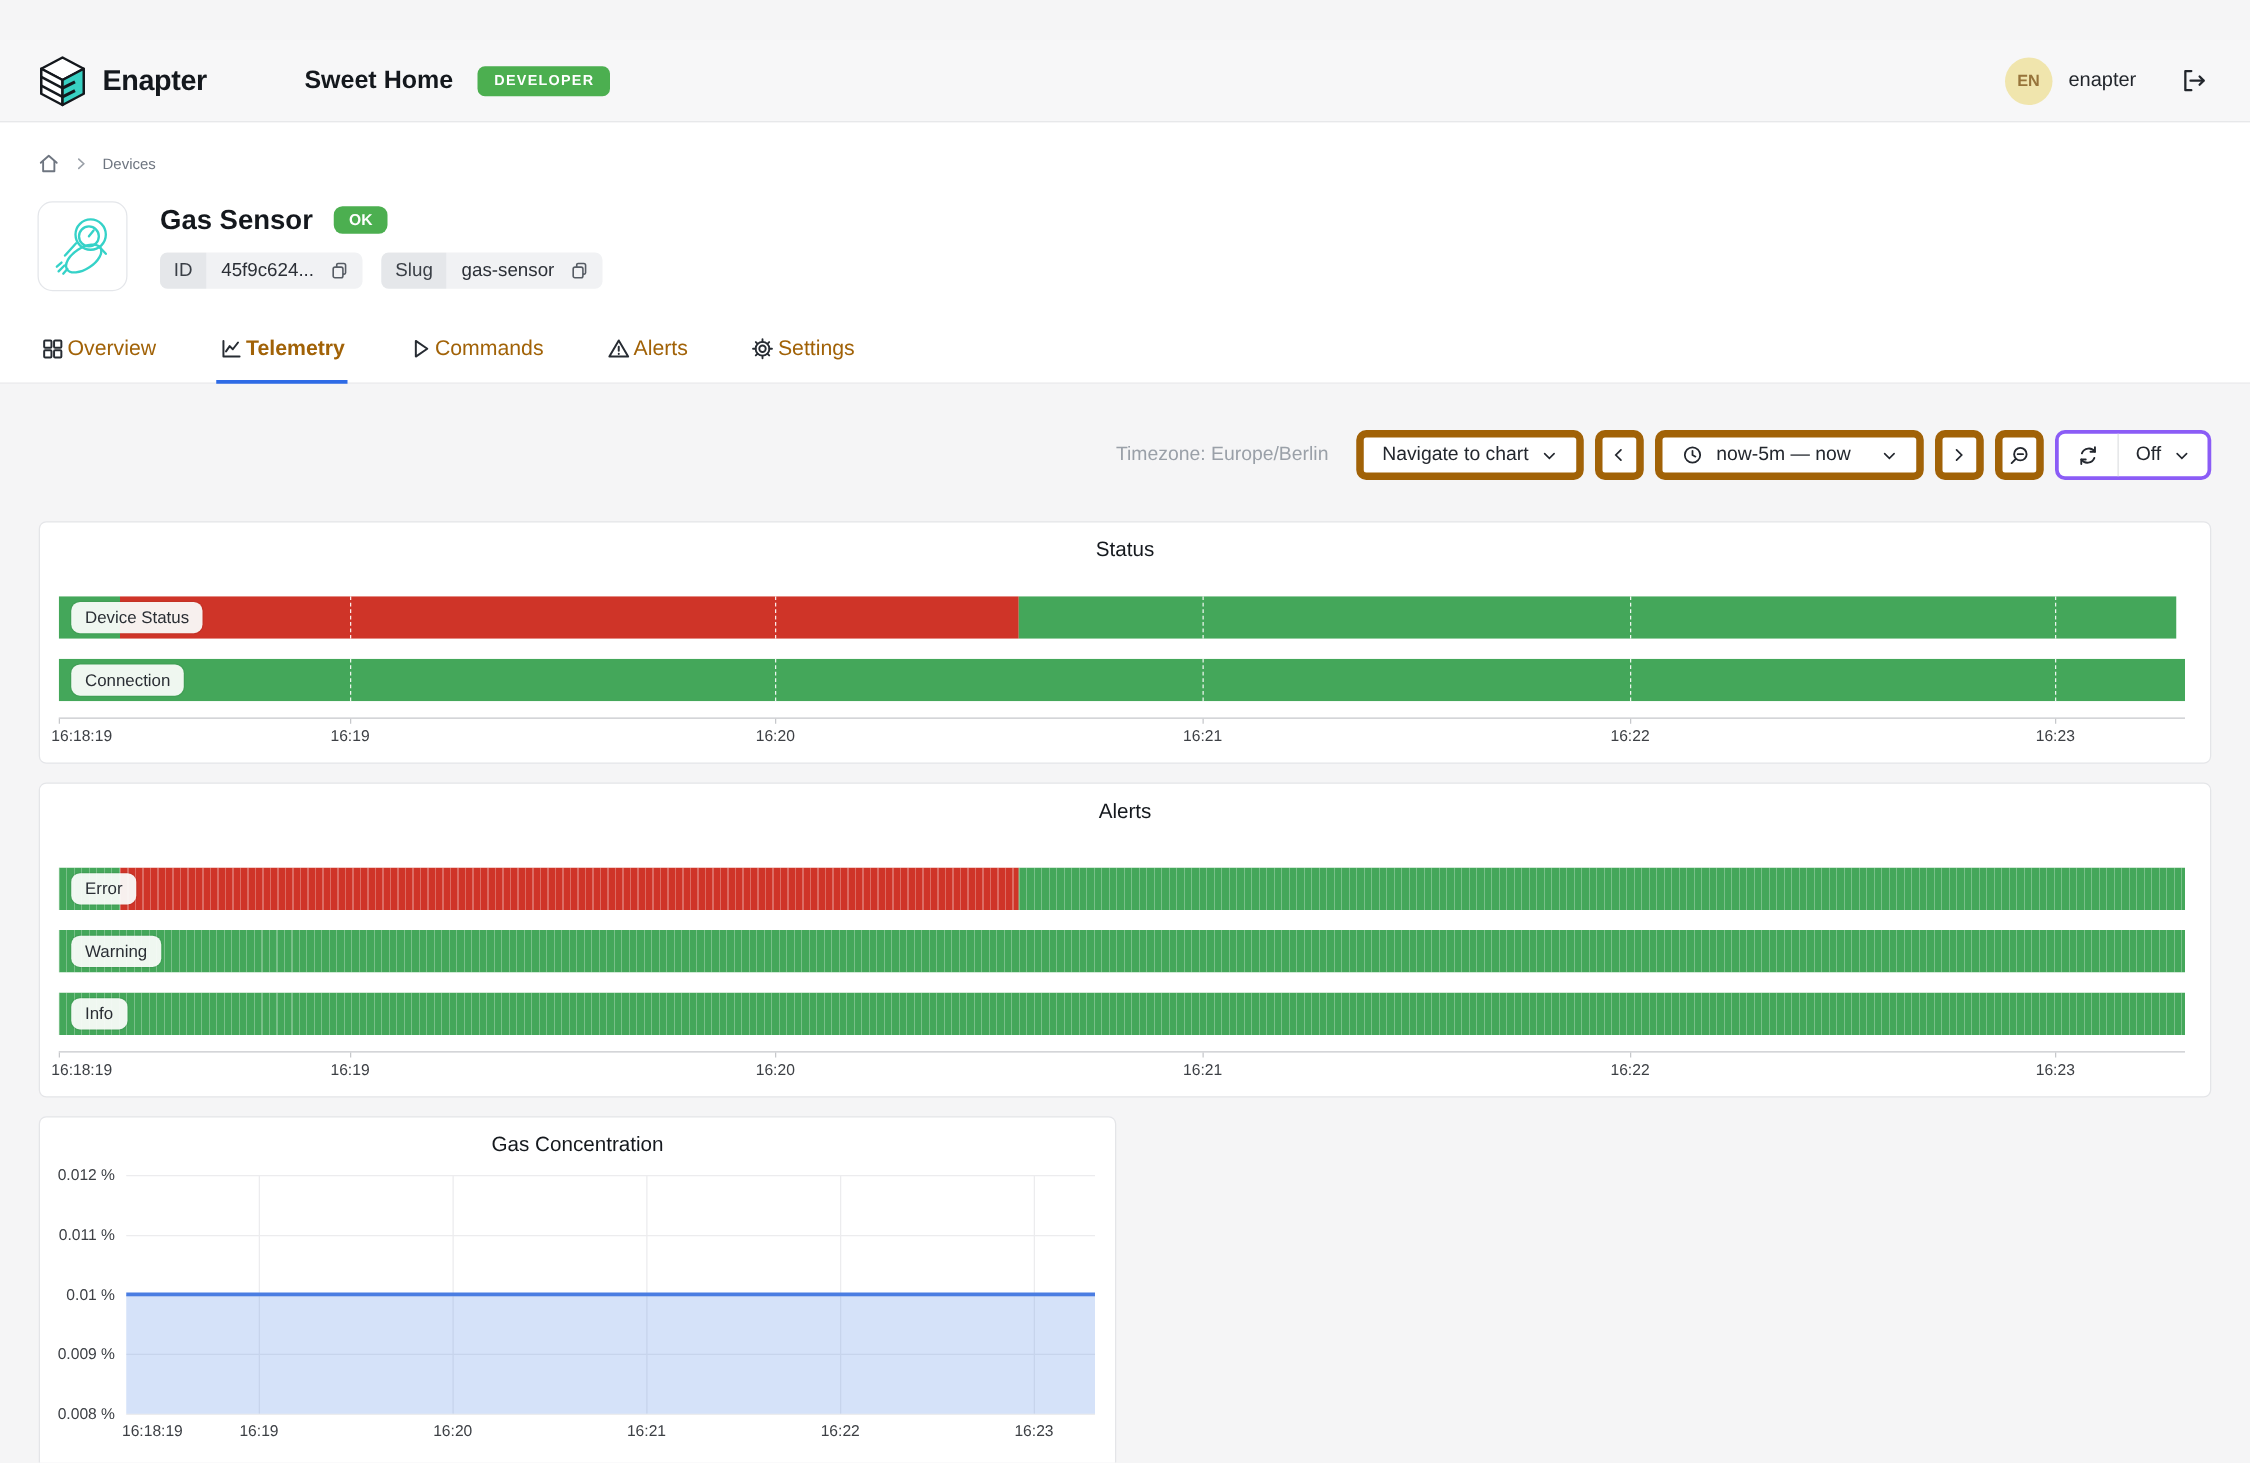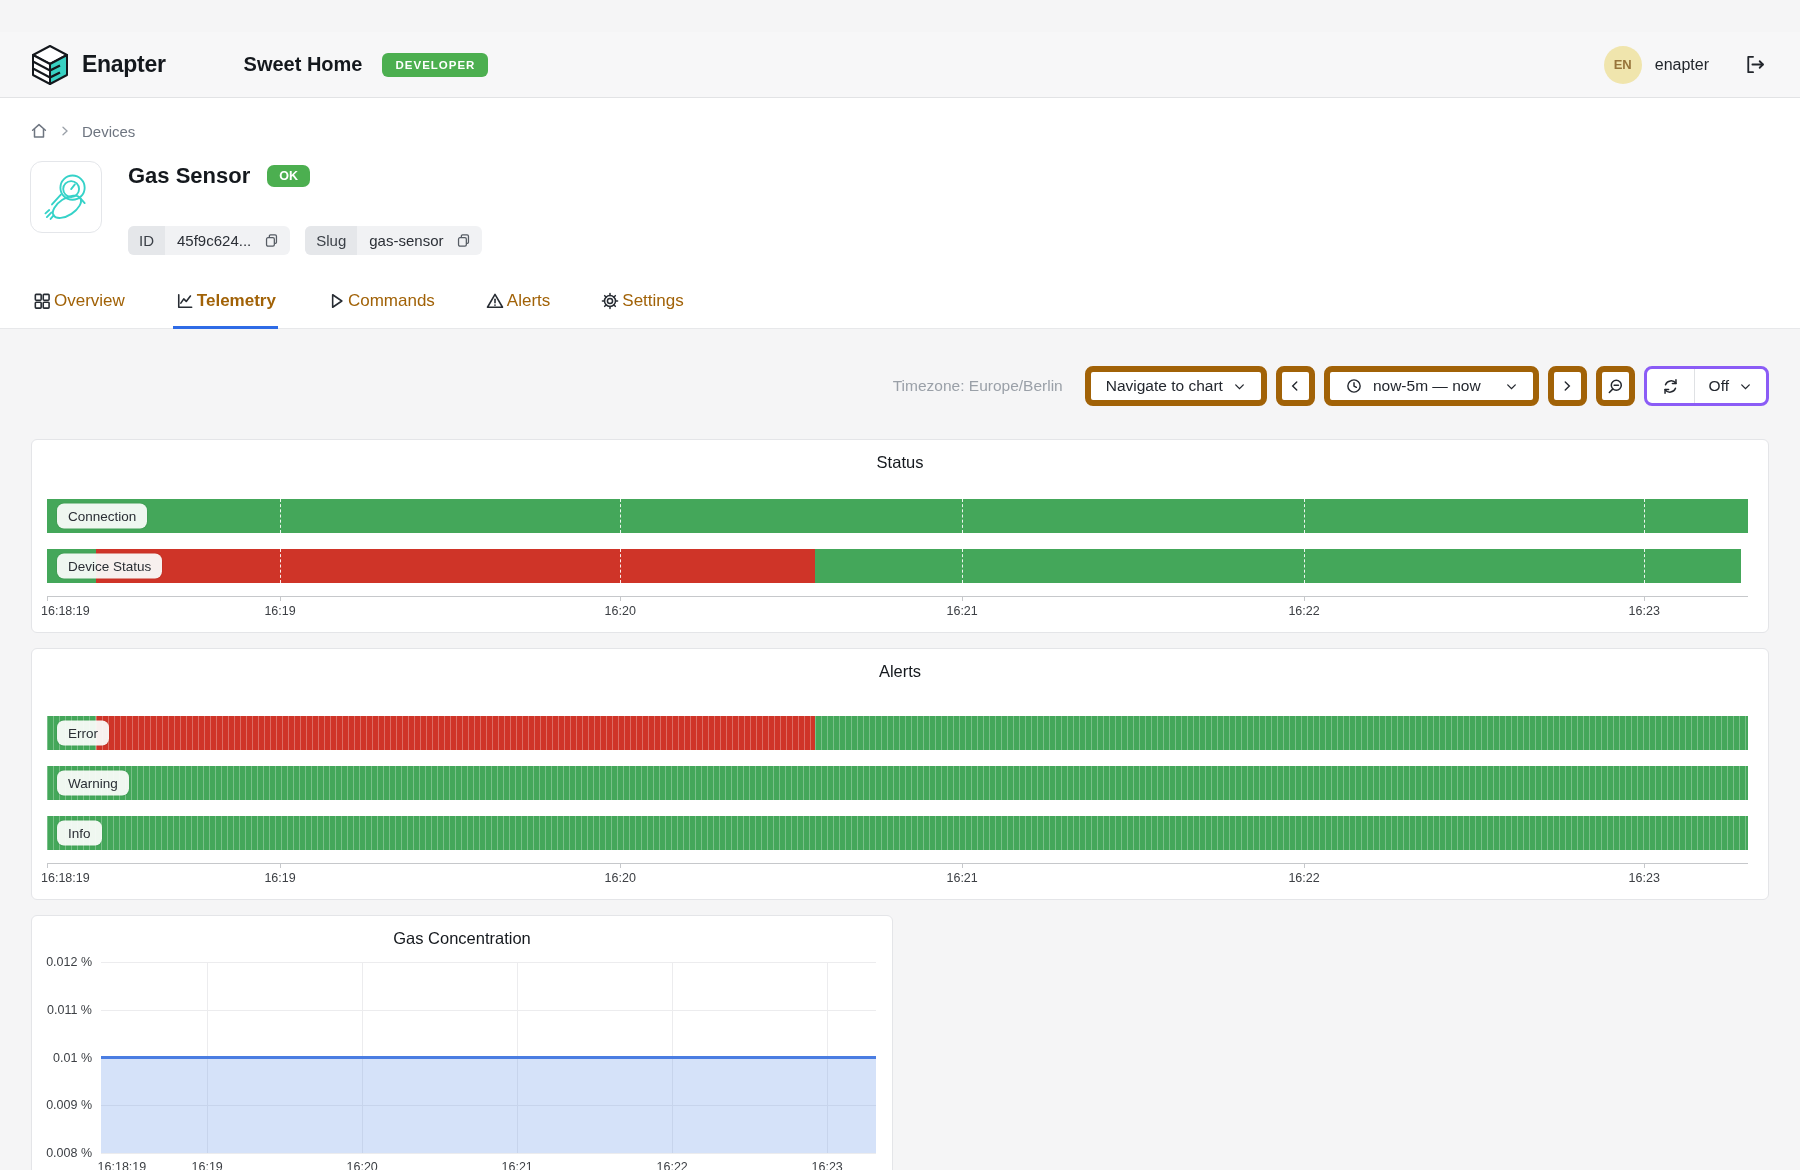--- a/index.html
+++ b/index.html
@@ -28,35 +28,35 @@
   .avatar {
     width:38px; height:38px; border-radius:50%; background:#f0e5ad;
     color:#97743a; font-size:13px; font-weight:700;
     display:flex; align-items:center; justify-content:center;
   }
   .user-name { margin:0 8px 0 13px; font-size:16px; color:#22262c; }
   .logout-btn { margin-left:22px; background:none; border:none; padding:4px; cursor:pointer; }
 
   
   .subheader { background:#fff; padding:0 30px; border-bottom:1px solid #e7e8ea; }
-  .breadcrumb { display:flex; align-items:center; gap:11px; padding-top:24px; color:#6e7580; font-size:15px; }
+  .breadcrumb { display:flex; align-items:center; gap:11px; padding-top:24px; color:#6e7580; font-size:12px; }
   .breadcrumb a { color:#6e7580; text-decoration:none; cursor:pointer; }
 
   .device-row { display:flex; margin-top:21px; gap:26px; }
   .device-icon-card {
     width:72px; height:72px; background:#fff; border:1px solid #e4e6ea;
     border-radius:12px; display:flex; align-items:center; justify-content:center;
   }
   .device-title-row { display:flex; align-items:center; gap:17px; margin-top:2px; }
   .device-title { font-size:22px; font-weight:700; margin:0; color:#14181d; }
   .ok-badge { color:#fff; font-size:12.5px; font-weight:700; padding:4px 12px; border-radius:7px; }
   .chips-row { display:flex; gap:15px; margin-top:13px; }
   .chip {
     display:inline-flex; align-items:center; background:#f1f2f4;
-    border-radius:6px; font-size:15px; color:#2b2f36; overflow:hidden;margin-top:24px;
+    border-radius:6px; font-size:15px; color:#2b2f36; overflow:hidden;
   }
   .chip-key { background:#e5e7ea; padding:6px 11px; color:#3a3f46; }
   .chip-val { padding:6px 4px 6px 12px; }
   .copy-btn { background:none; border:none; padding:6px 10px 6px 8px; cursor:pointer; }
 
   .tabs { display:flex; gap:46px; margin-top:26px; }
   .tab {
     display:flex; align-items:center; gap:2px; padding:10px 2px 15px;
     font-size:17px; color:#a16207; cursor:pointer; border-bottom:3px solid transparent;
     margin-bottom:-1px;
@@ -335,38 +335,38 @@
         </span>
       </button>
     </span>
   </div>
 
   <section id="charts">
       <section class="card timeline-card">
         <div class="card-title">Status</div>
         <div class="timeline-body" style="margin-top: 27px;">
           <div class="trow">
-            <div class="tseg" style="left: 0%; width: 100%; background: rgb(68, 167, 90);"></div>
-            <div class="vgrid" style="left: 13.7%;"></div>
-            <div class="vgrid" style="left: 33.7%;"></div>
-            <div class="vgrid" style="left: 53.8%;"></div>
-            <div class="vgrid" style="left: 73.9%;"></div>
-            <div class="vgrid" style="left: 93.9%;"></div>
-            <span class="row-chip">Connection</span>
-          </div>
-          <div class="trow">
             <div class="tseg" style="left: 0%; width: 2.9%; background: rgb(68, 167, 90);"></div>
             <div class="tseg" style="left: 2.9%; width: 42.25%; background: rgb(207, 52, 40);"></div>
             <div class="tseg" style="left: 45.15%; width: 54.45%; background: rgb(68, 167, 90);"></div>
             <div class="vgrid" style="left: 13.7%;"></div>
             <div class="vgrid" style="left: 33.7%;"></div>
             <div class="vgrid" style="left: 53.8%;"></div>
             <div class="vgrid" style="left: 73.9%;"></div>
             <div class="vgrid" style="left: 93.9%;"></div>
             <span class="row-chip">Device Status</span>
+          </div>
+          <div class="trow">
+            <div class="tseg" style="left: 0%; width: 100%; background: rgb(68, 167, 90);"></div>
+            <div class="vgrid" style="left: 13.7%;"></div>
+            <div class="vgrid" style="left: 33.7%;"></div>
+            <div class="vgrid" style="left: 53.8%;"></div>
+            <div class="vgrid" style="left: 73.9%;"></div>
+            <div class="vgrid" style="left: 93.9%;"></div>
+            <span class="row-chip">Connection</span>
           </div>
           <div class="taxis">
             <span class="tick" style="left: 0%;"></span>
             <span class="tick-label first" style="left: calc(0% - 6px);">16:18:19</span>
             <span class="tick" style="left: 13.7%;"></span>
             <span class="tick-label" style="left: 13.7%;">16:19</span>
             <span class="tick" style="left: 33.7%;"></span>
             <span class="tick-label" style="left: 33.7%;">16:20</span>
             <span class="tick" style="left: 53.8%;"></span>
             <span class="tick-label" style="left: 53.8%;">16:21</span>

